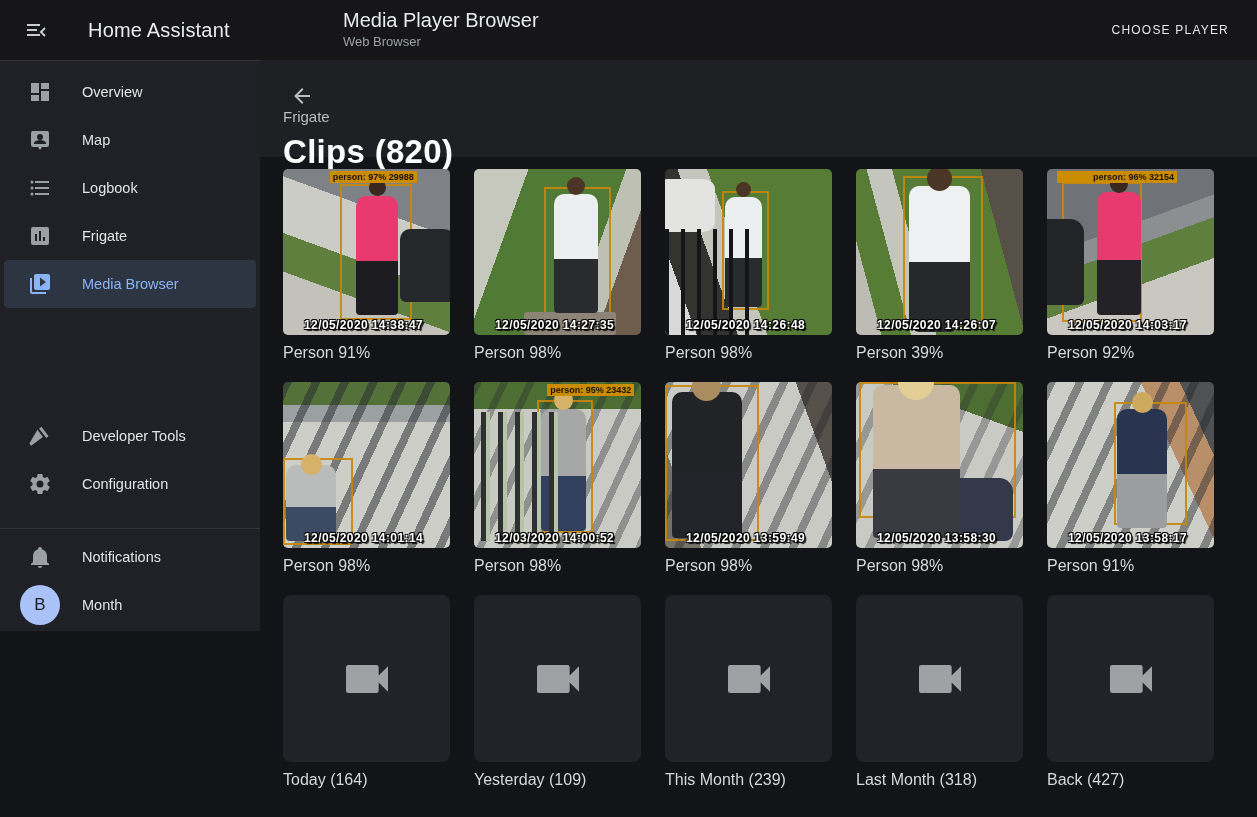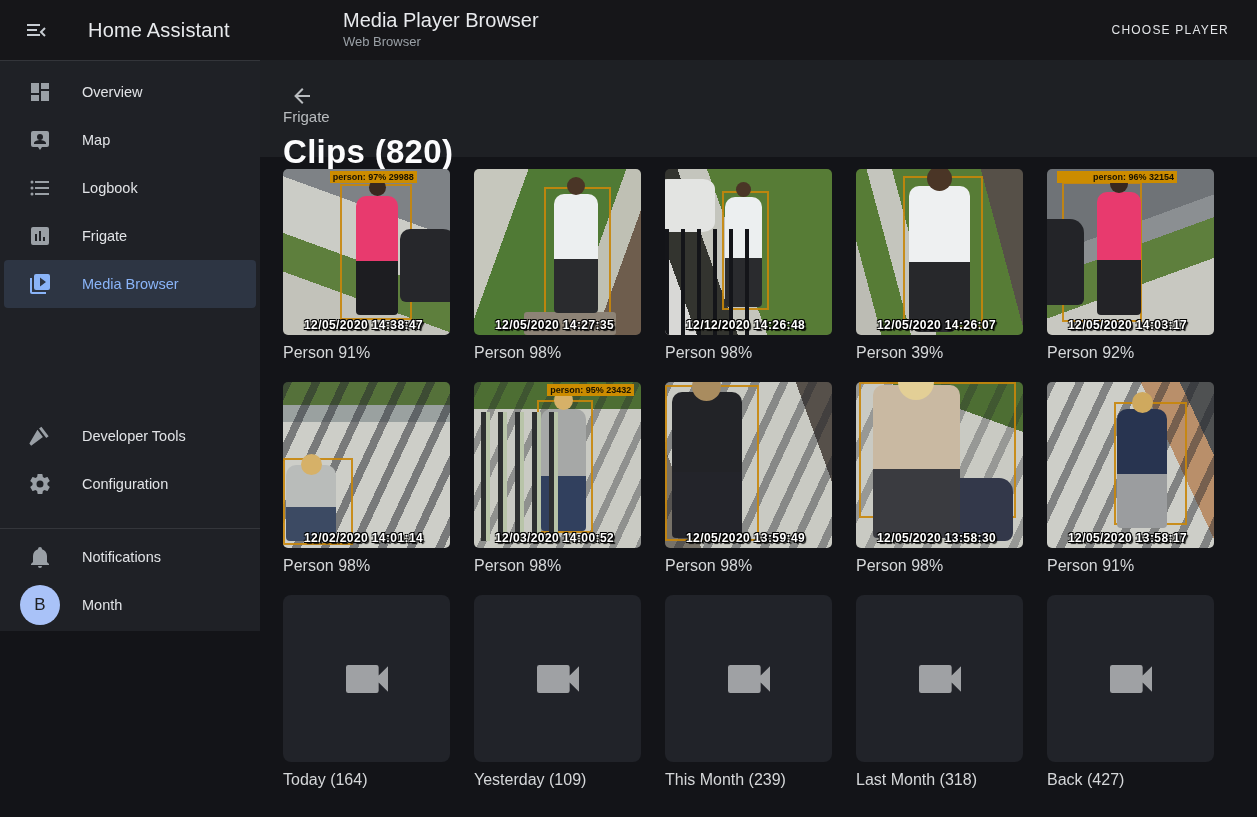--- a/index.html
+++ b/index.html
@@ -254,21 +254,21 @@
       <div class="caption">Person 98%</div>
     </div>
 
     <div class="clip">
       <div class="thumb scene-3">
         <div class="prop"></div>
         <div class="bars"></div>
         <div class="person"></div>
         <div class="det-box"></div>
 
-        <div class="ts">12/12/2020 14:26:48</div>
+        <div class="ts">12/05/2020 14:26:48</div>
       </div>
       <div class="caption">Person 98%</div>
     </div>
 
     <div class="clip">
       <div class="thumb scene-4">
         <div class="person"></div>
         <div class="prop"></div>
         <div class="det-box"></div>
 
@@ -286,21 +286,21 @@
         <div class="ts">12/05/2020 14:03:17</div>
       </div>
       <div class="caption">Person 92%</div>
     </div>
 
     <div class="clip">
       <div class="thumb scene-6">
         <div class="person"></div>
         <div class="det-box"></div>
 
-        <div class="ts">12/02/2020 14:01:14</div>
+        <div class="ts">12/05/2020 14:01:14</div>
       </div>
       <div class="caption">Person 98%</div>
     </div>
 
     <div class="clip">
       <div class="thumb scene-7">
         <div class="bars"></div>
         <div class="person"></div>
         <div class="det-box"></div>
         <div class="det-label">person: 95% 23432</div>

